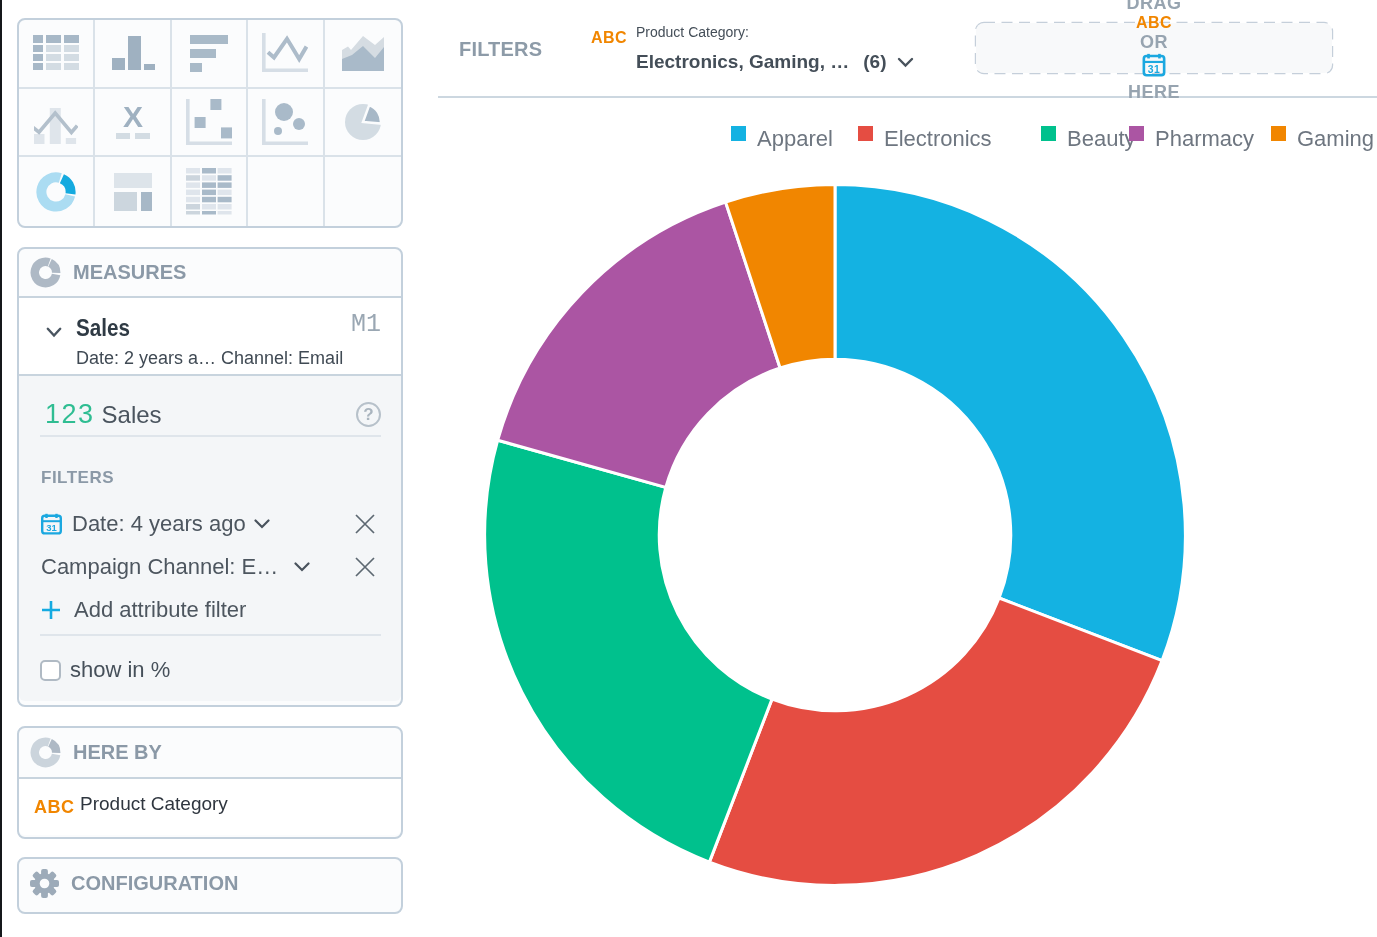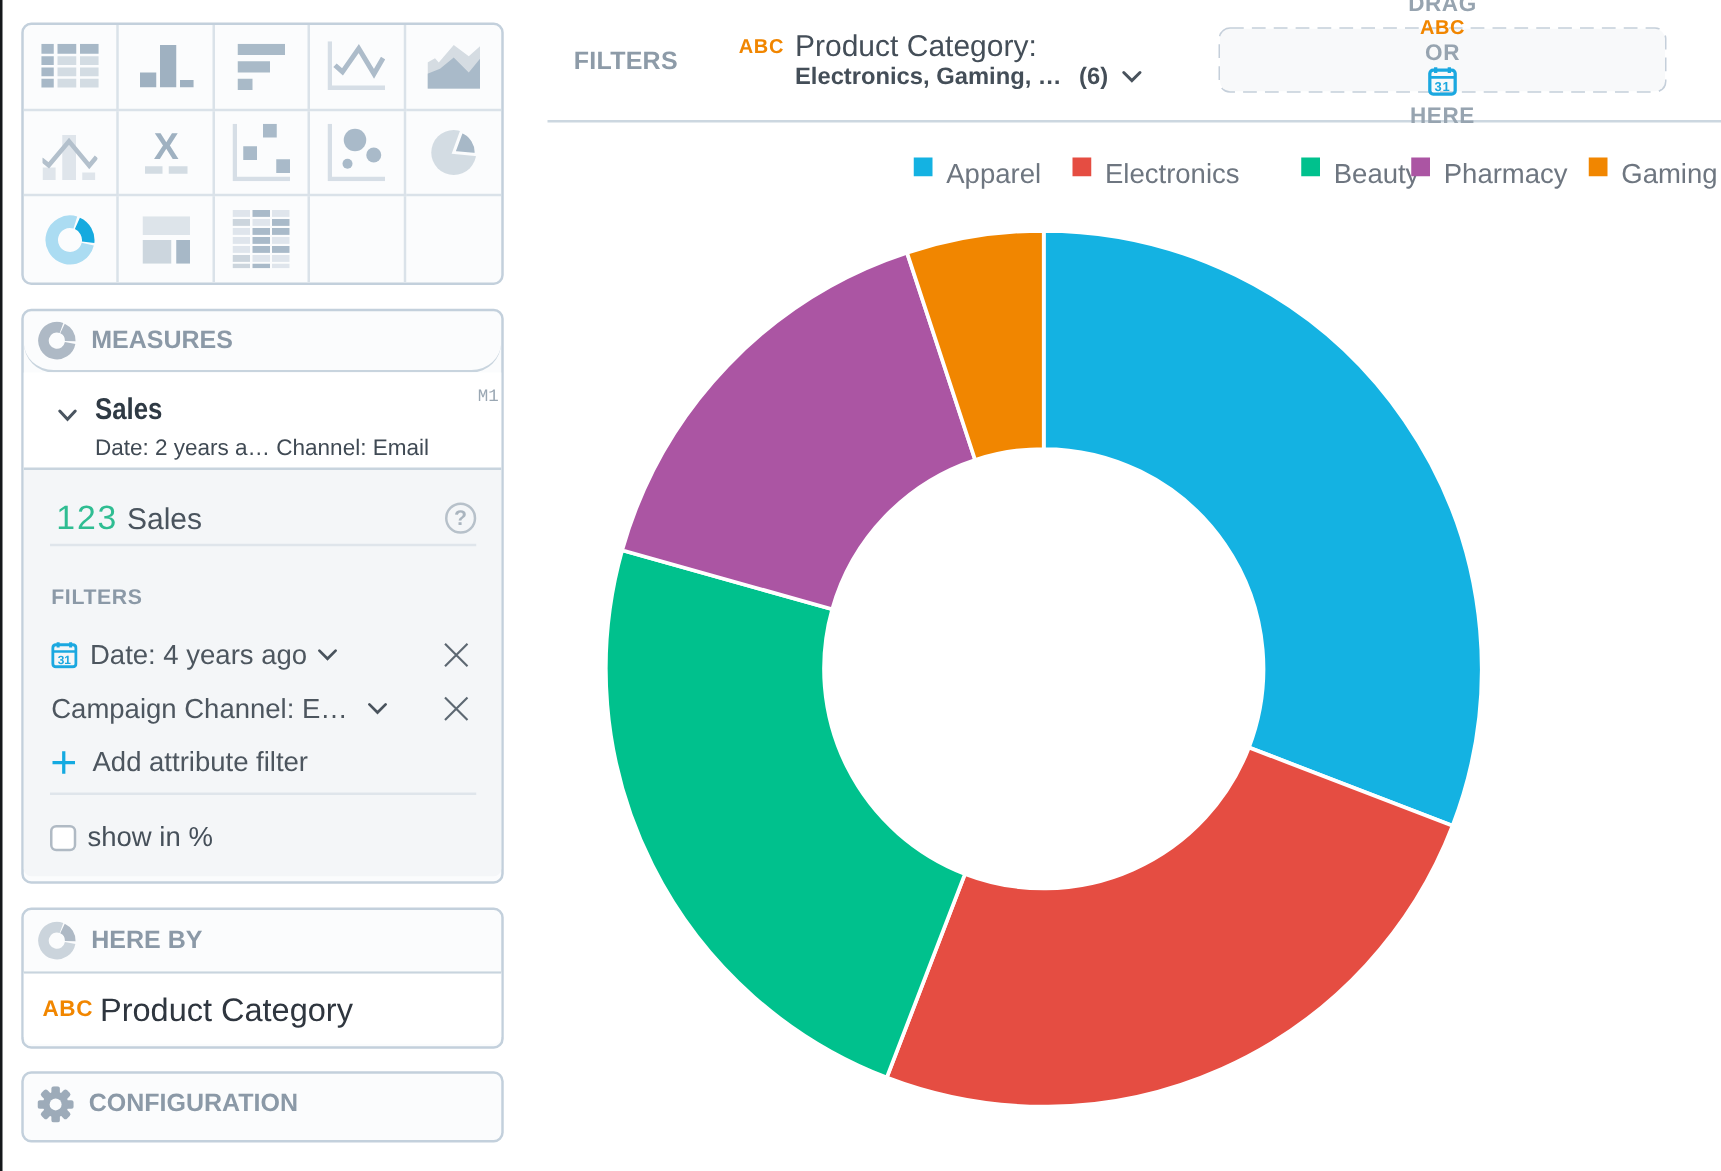--- a/index.html
+++ b/index.html
@@ -8,52 +8,52 @@
 #leftline { position:absolute; left:0; top:0; width:2px; height:937px; background:#15181b; }
 
 
 #grid { position:absolute; left:17px; top:18px; width:386px; height:210px; border:2px solid #c3d0dc; border-radius:8px; background:#fbfcfd; display:grid; grid-template-columns:repeat(5,1fr); grid-template-rows:repeat(3,1fr); overflow:hidden; }
 .gcell { border-right:2px solid #dae2e9; border-bottom:2px solid #dae2e9; display:flex; align-items:center; justify-content:center; }
 .gcell:nth-child(5n) { border-right:none; }
 .gcell:nth-child(n+11) { border-bottom:none; }
 
 
 .panel { position:absolute; left:17px; width:386px; border:2px solid #c3d0dc; border-radius:8px; background:#fbfcfd; }
-.phead { display:flex; align-items:center; height:49px; padding-left:11px;border-radius:24px; }
+.phead { display:flex; align-items:center; height:49px; padding-left:11px; }
 .ptitle { color:#8b99a7; font-size:20px; font-weight:bold; letter-spacing:0px; margin-left:12px; }
 #measures { top:247px; height:460px; }
 #viewby { top:726px; height:113px; }
 #config { top:857px; height:57px; }
 
 #mhead { border-bottom:2px solid #c8d4de; height:49px; }
 #salescard { position:relative; background:#fff; border-bottom:2px solid #c8d4de; height:78px; }
 #salescard .chev { position:absolute; left:27px; top:29px; }
 #salescard .sales { position:absolute; left:57px; top:16px; font-size:24px; font-weight:bold; color:#2f3a44; transform:scaleX(0.86); transform-origin:0 0; }
-#salescard .m1 { position:absolute; right:2px; top:12px; font-size:14px; color:#9aa7b3; font-family:"Liberation Mono",monospace; }
+#salescard .m1 { position:absolute; right:20px; top:12px; font-size:25px; color:#9aa7b3; font-family:"Liberation Mono",monospace; }
 #salescard .subline { position:absolute; left:57px; top:50px; font-size:18px; color:#404a54; }
 #mbody { position:relative; background:#f4f6f8; height:325px; border-radius:0 0 6px 6px; }
 .mdivider { position:absolute; left:21px; width:341px; height:2px; background:#dfe5eb; }
 #row123 { position:absolute; left:26px; top:23px; font-size:24px; color:#4a545e; }
 #row123 .n123 { font-size:27px; color:#2fbd92; letter-spacing:1.5px; margin-right:7px; }
 #qmark { position:absolute; left:337px; top:26px; width:25px; height:25px; border:2px solid #b7c1ca; border-radius:50%; color:#aab5bf; font-size:17px; font-weight:bold; text-align:center; line-height:21px; }
 #flabel { position:absolute; left:22px; top:92px; font-size:17px; font-weight:bold; color:#8b99a7; letter-spacing:0.5px; }
 .frow { position:absolute; left:22px; font-size:22px; color:#4d565f; display:flex; align-items:center; }
 .fx { position:absolute; left:314px; }
 #showrow { position:absolute; left:21px; top:281px; display:flex; align-items:center; font-size:22px; color:#46505a; }
 #cbox { width:21px; height:21px; border:2px solid #b0bac4; border-radius:5px; background:#fff; margin-right:9px; }
 
 #vbody { position:relative; background:#fff; height:58px; border-top:2px solid #c8d4de; border-radius:0 0 6px 6px; }
 .abc { font-size:18px; font-weight:bold; color:#f18600; letter-spacing:0.5px; }
 #vbody .abc { position:absolute; left:15px; top:18px; }
-#vbody .vname { position:absolute; left:61px; top:14px; font-size:26px; color:#2f363f; }
+#vbody .vname { position:absolute; left:61px; top:14px; font-size:19px; color:#2f363f; }
 
 
 #tfilters { position:absolute; left:459px; top:38px; font-size:20px; font-weight:bold; color:#8d9ba8; letter-spacing:0.2px; }
 #tabc { position:absolute; left:591px; top:29px; font-size:16px; font-weight:bold; color:#f18600; letter-spacing:0.5px; }
-#tline1 { position:absolute; left:636px; top:24px; font-size:24px; color:#444e58; }
+#tline1 { position:absolute; left:636px; top:24px; font-size:14px; color:#444e58; }
 #tline2 { position:absolute; left:636px; top:51px; font-size:19px; font-weight:bold; color:#444e58; }
 #tline2 .six { margin-left:14px; }
 #tline2 .tchev { margin-left:10px; display:inline-block; }
 #dragbox { position:absolute; left:976px; top:23px; width:356px; height:50px; border-radius:8px; background:#f8f9fa; display:flex; align-items:center; justify-content:center; font-size:18px; font-weight:bold; color:#97a4b0; letter-spacing:0.5px;flex-direction:column; }
 #dragbox .abc { font-size:16px; margin:0 10px; letter-spacing:0.5px; }
 #dragbox .cal { margin:0 10px; }
 
 
 .litem { position:absolute; top:126px; display:flex; align-items:flex-start; height:17px; }
 .lsq { width:15px; height:15px; margin-right:11px; }

